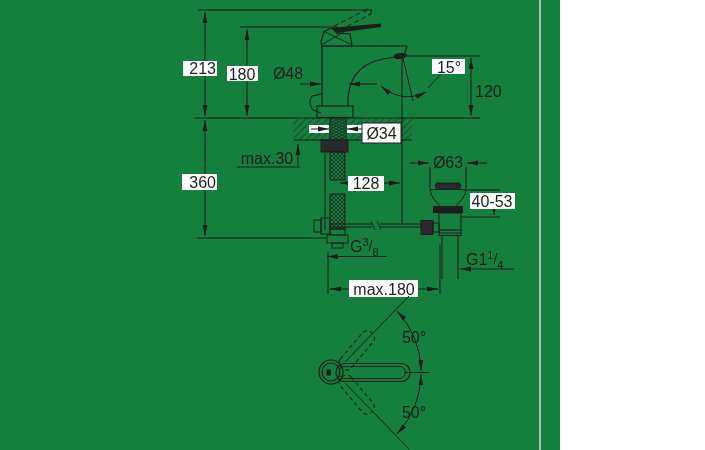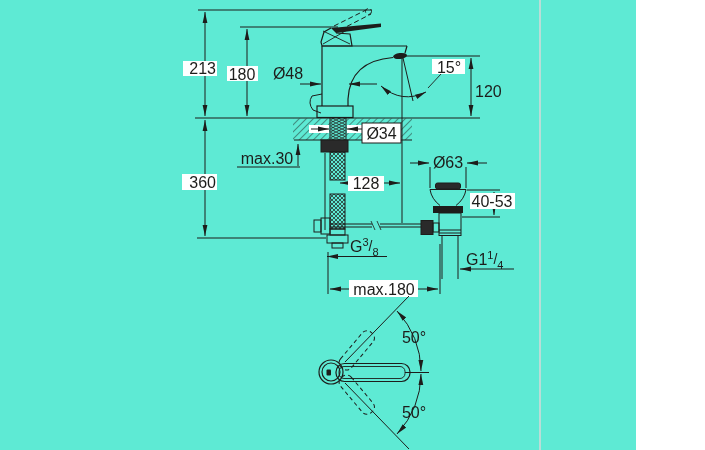--- a/index.html
+++ b/index.html
@@ -1,16 +1,16 @@
 <!DOCTYPE html>
 <html><head>
 <meta charset="utf-8">
 <style>
   html,body{margin:0;padding:0;background:#ffffff;}
-  .stage{position:relative;width:636px;height:450px;background:#5eead4;overflow:hidden;
+  .stage{position:relative;width:560px;height:450px;background:#15803d;overflow:hidden;
          font-family:"Liberation Sans", sans-serif;}
   svg{display:block;}
   text{font-family:"Liberation Sans", sans-serif;fill:#1d1d1b;}
   .dim{font-size:16px;}
   .dimsmall{font-size:11px;}
   .dimslash{font-size:14px;}
 </style>
 </head>
 <body>
 

